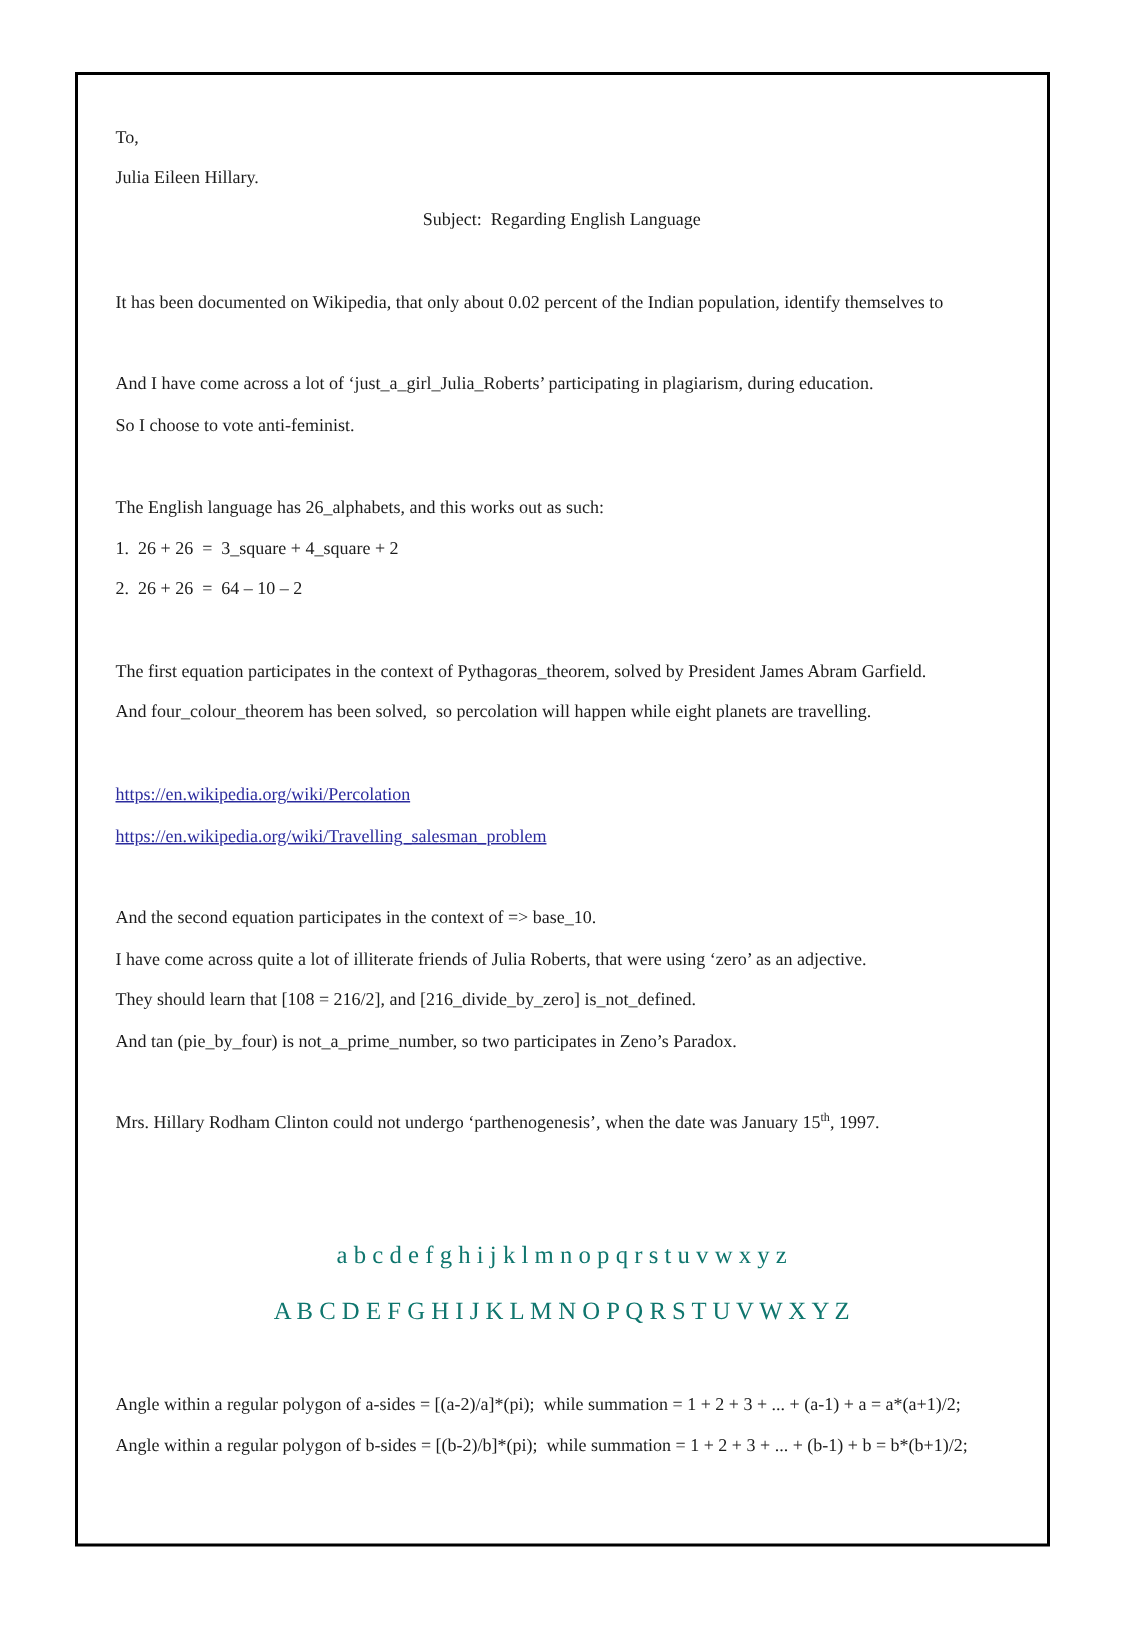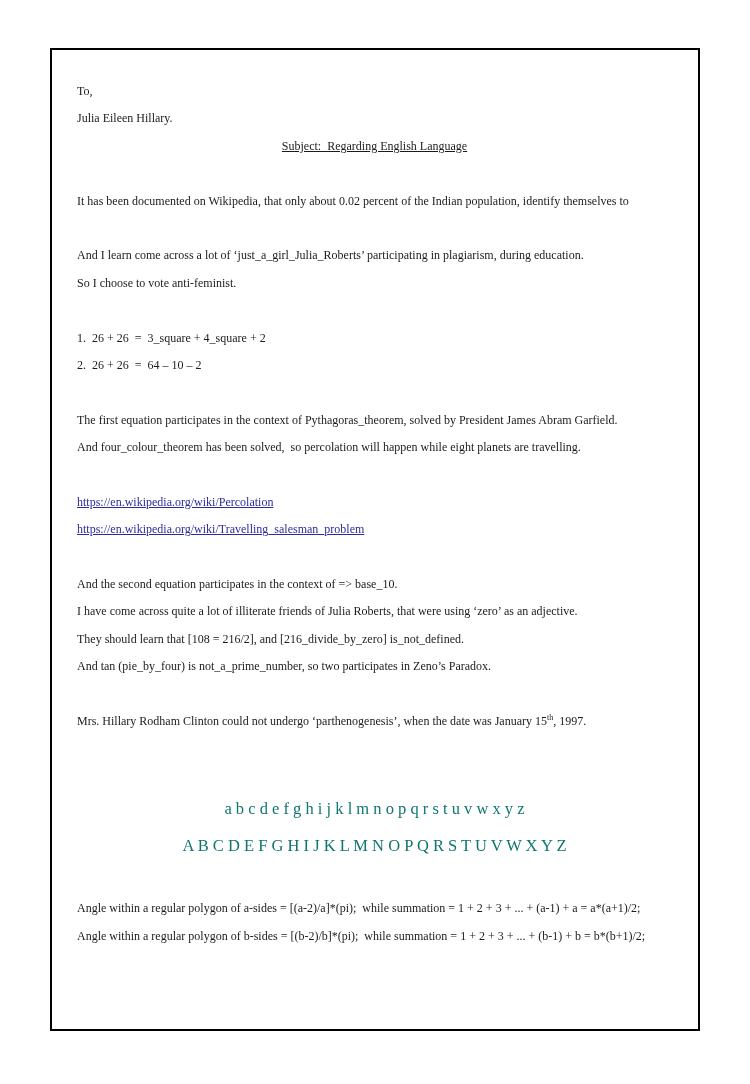--- a/index.html
+++ b/index.html
@@ -28,21 +28,20 @@
   .line {
     font-family: "Liberation Serif", "DejaVu Serif", serif;
     font-size: 12px;
     color: #1b1b1b;
     height: 27.4px;
     line-height: 27.4px;
     white-space: pre;
   }
   .center { text-align: center; }
   .subject-text {
-    text-decoration: underline;
   }
   .gap  { height: 27.4px; }
   .gap2 { height: 54.8px; }
   .gapf { height: 31px; }
   .alpha {
     font-family: "Liberation Serif", "DejaVu Serif", serif;
     font-size: 16.5px;
     color: #0f766e;
     height: 37px;
     line-height: 37px;
@@ -67,24 +66,25 @@
   <div class="frame">
 
     <div class="line">To,</div>
     <div class="line">Julia Eileen Hillary.</div>
     <div class="line center"><span class="subject-text">Subject:  Regarding English Language</span></div>
 
     <div class="gap"></div>
     <div class="line">It has been documented on Wikipedia, that only about 0.02 percent of the Indian population, identify themselves to</div>
 
     <div class="gap"></div>
-    <div class="line">And I learn come across a lot of ‘just_a_girl_Julia_Roberts’ participating in plagiarism, during education.</div>
+    <div class="line">And I have come across a lot of ‘just_a_girl_Julia_Roberts’ participating in plagiarism, during education.</div>
     <div class="line">So I choose to vote anti-feminist.</div>
 
     <div class="gap"></div>
+    <div class="line">The English language has 26_alphabets, and this works out as such:</div>
     <div class="line">1.  26 + 26  =  3_square + 4_square + 2</div>
     <div class="line">2.  26 + 26  =  64 – 10 – 2</div>
 
     <div class="gap"></div>
     <div class="line">The first equation participates in the context of Pythagoras_theorem, solved by President James Abram Garfield.</div>
     <div class="line">And four_colour_theorem has been solved,  so percolation will happen while eight planets are travelling.</div>
 
     <div class="gap"></div>
     <div class="line"><a class="hyperlink">https://en.wikipedia.org/wiki/Percolation</a></div>
     <div class="line"><a class="hyperlink">https://en.wikipedia.org/wiki/Travelling_salesman_problem</a></div>

